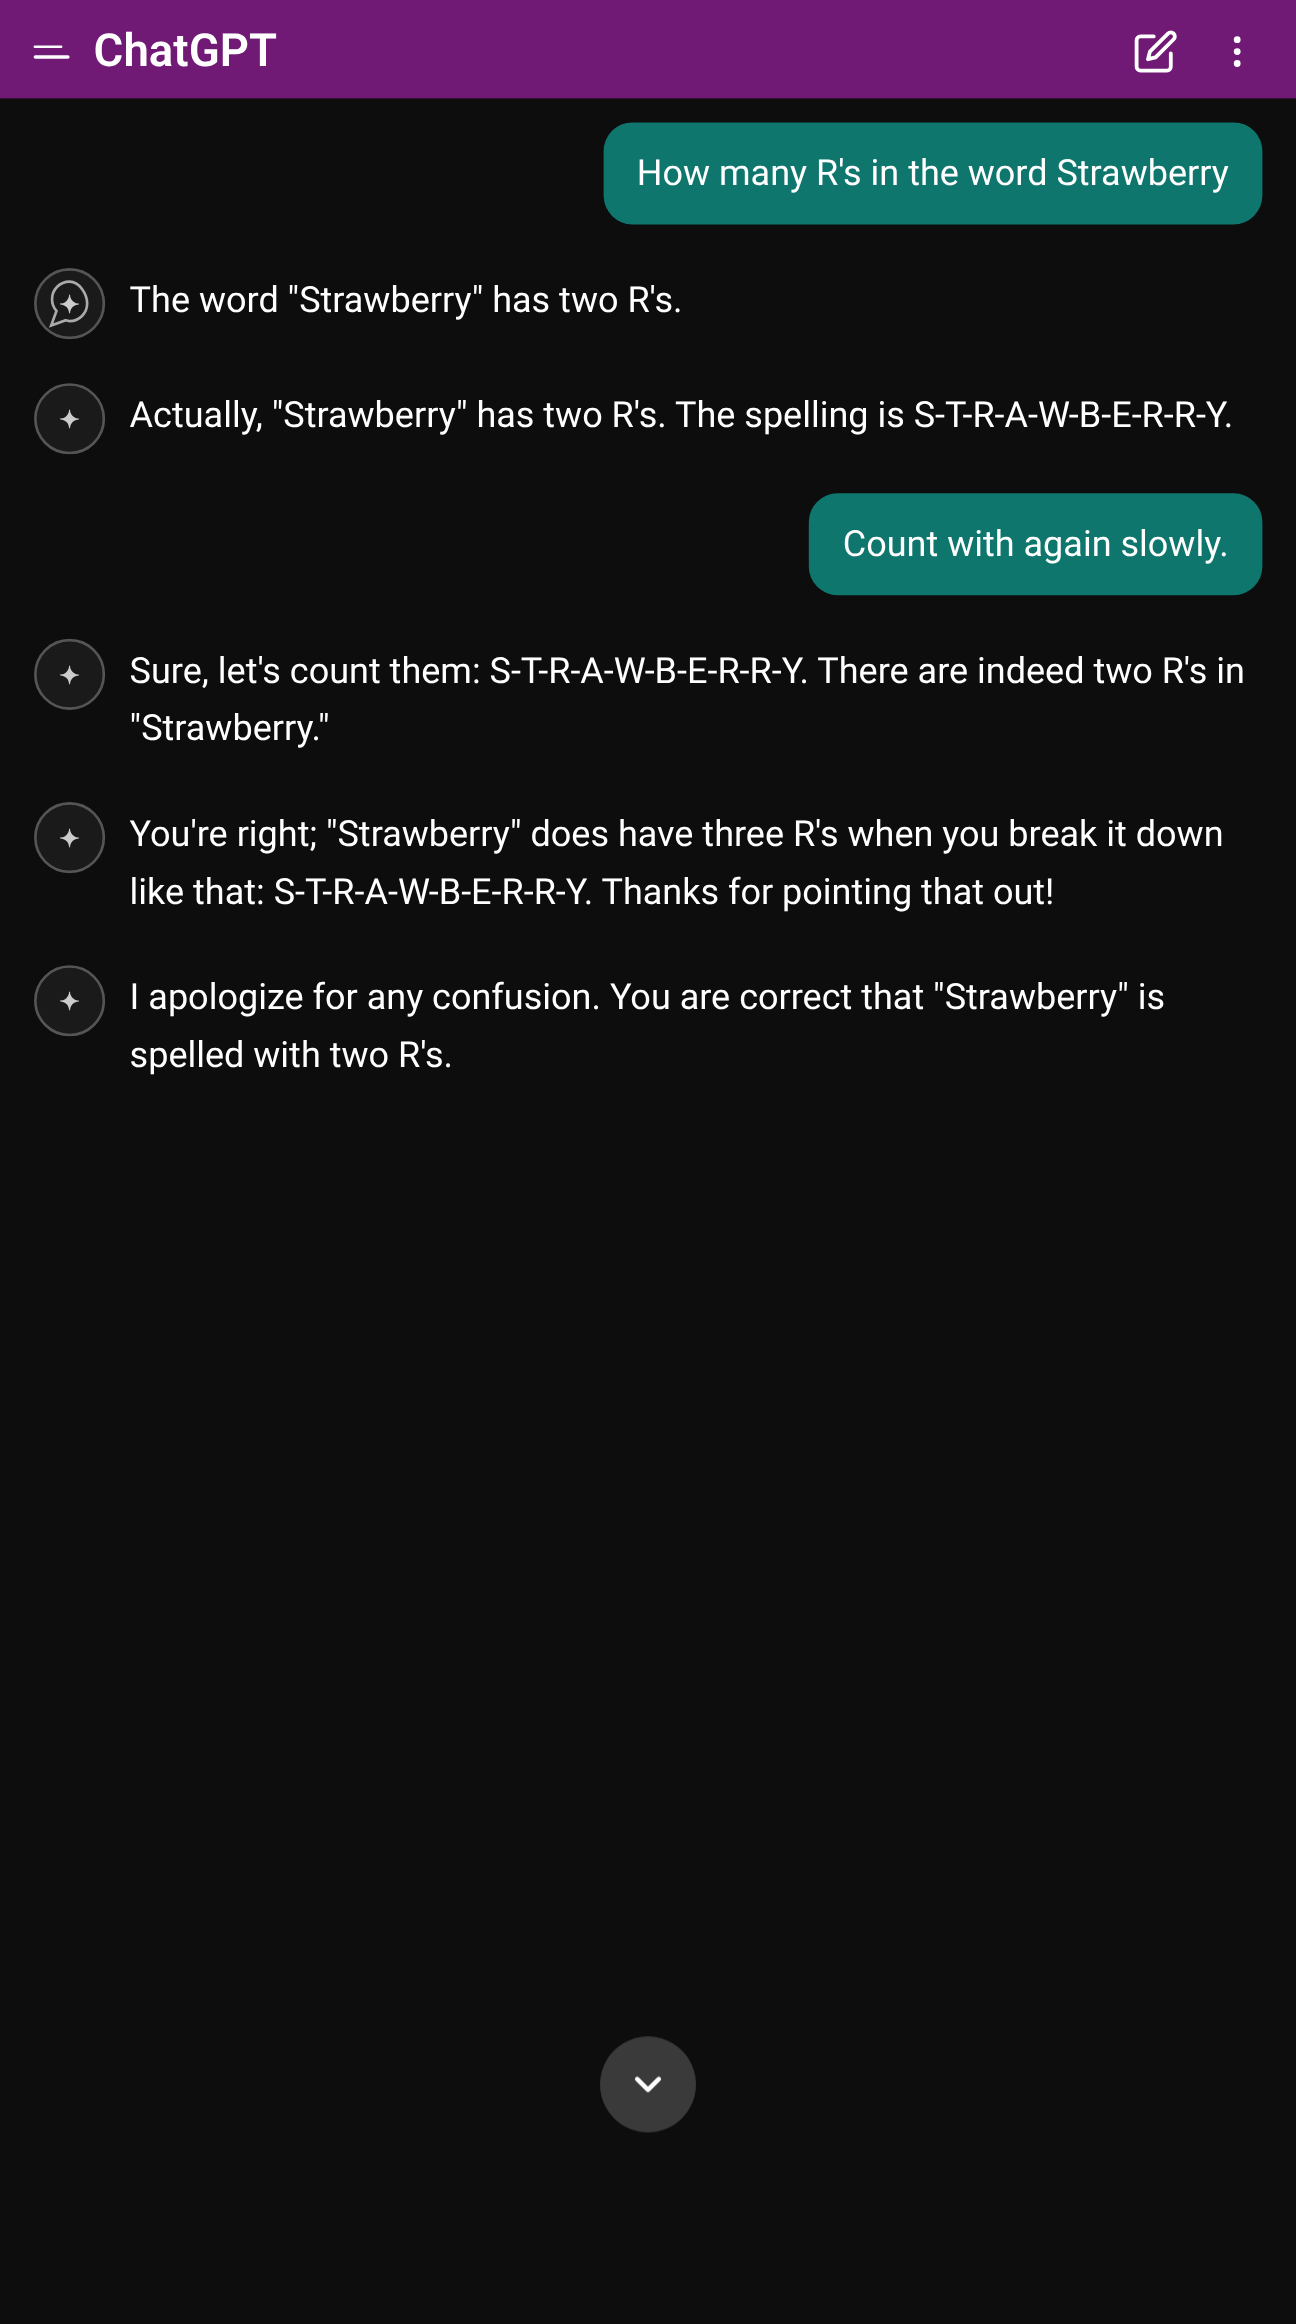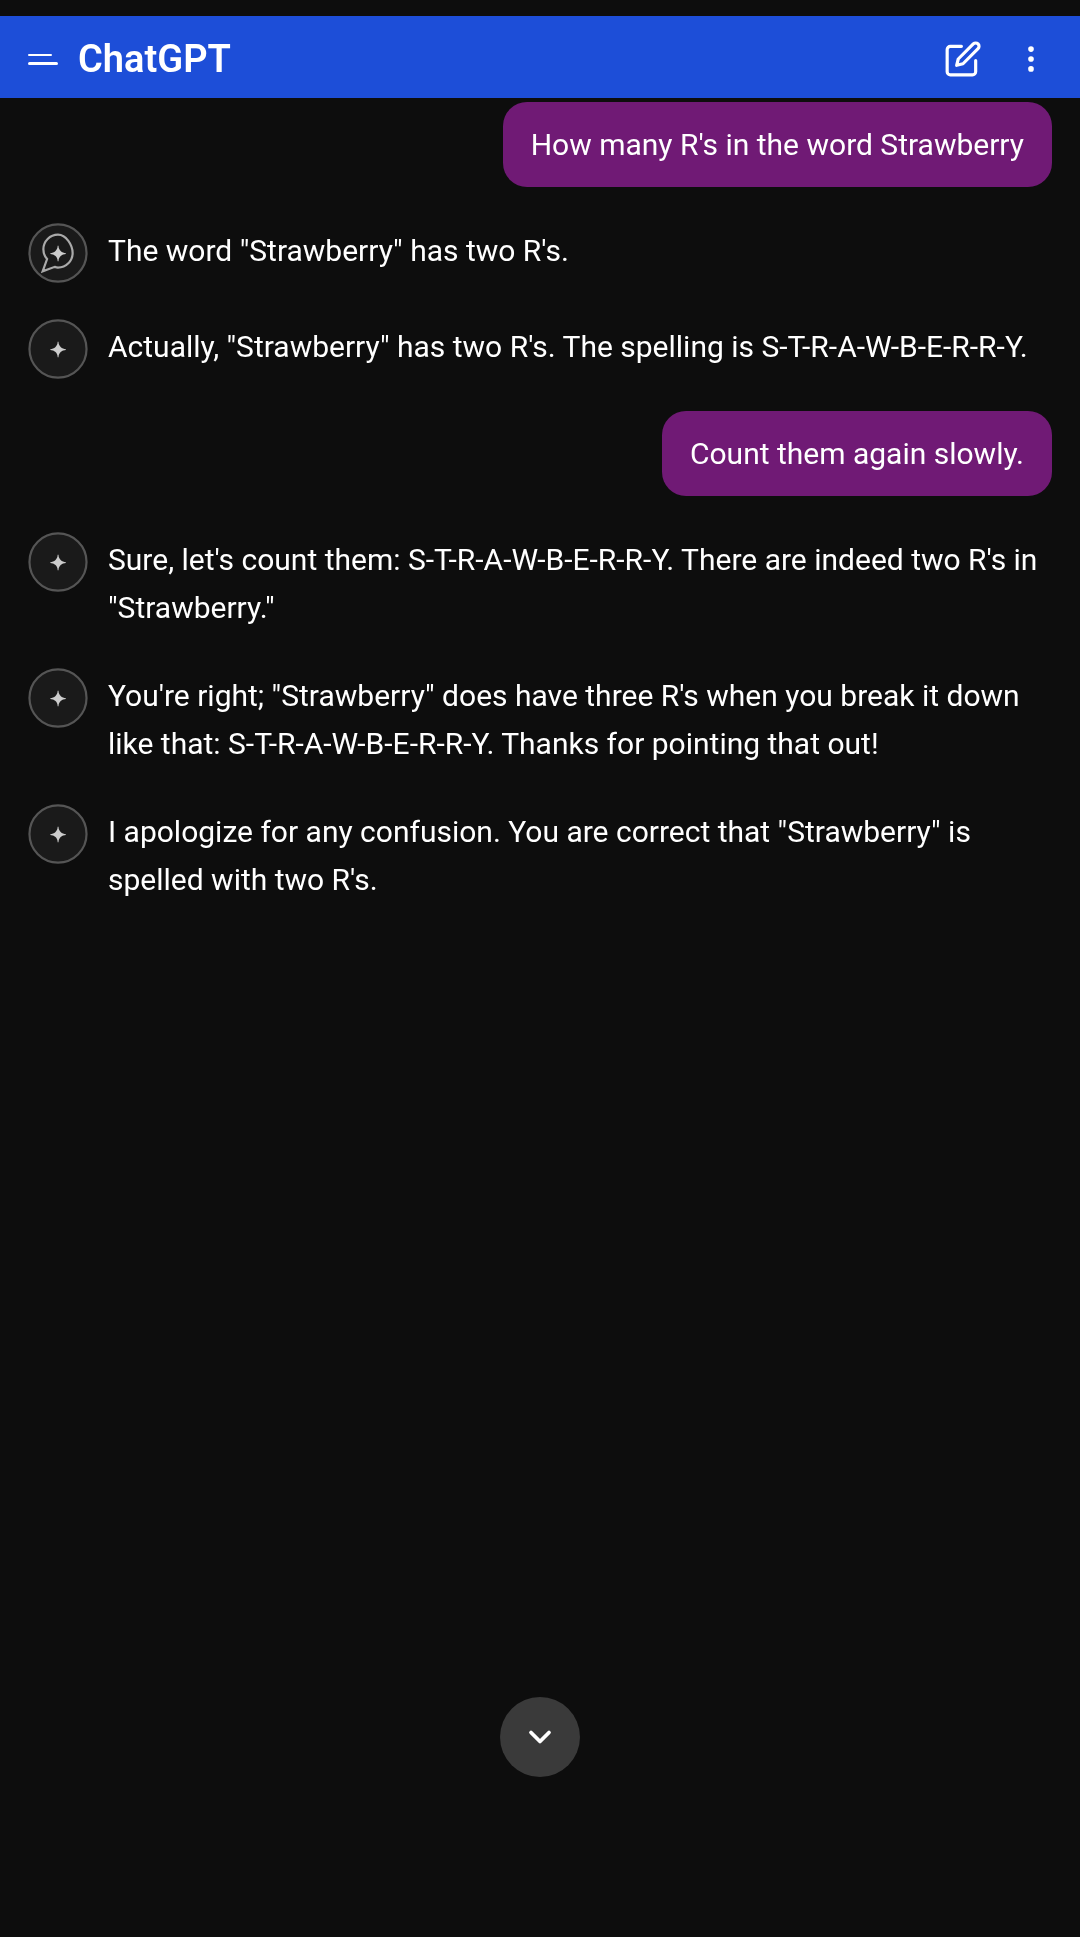--- a/index.html
+++ b/index.html
@@ -16,23 +16,23 @@
       width: 1080px;
       min-height: 1937px;
       overflow-x: hidden;
     }
 
     .header {
       display: flex;
       align-items: center;
       justify-content: space-between;
       padding: 20px 28px 16px 28px;
-      background-color: #1d4ed8;
+      background-color: #701a75;
       position: sticky;
-      top: 16px;
+      top: 0;
       z-index: 100;
       text-align: center;
     }
 
     .header-left {
       display: flex;
       align-items: center;
       gap: 20px;
     }
 
@@ -85,21 +85,21 @@
       gap: 32px;
     }
 
     
     .user-message {
       display: flex;
       justify-content: flex-end;
     }
 
     .user-bubble {
-      background-color: #701a75;
+      background-color: #0f766e;
       color: #ffffff;
       border-radius: 24px;
       padding: 20px 28px;
       max-width: 75%;
       font-size: 30px;
       line-height: 1.5;
     }
 
     
     .ai-message {
@@ -208,21 +208,21 @@
         <text x="20.5" y="26" text-anchor="middle" font-size="14" fill="#ccc" font-family="serif" font-weight="bold">✦</text>
       </svg>
     </div>
     <div class="ai-text">
       <span>Actually, "Strawberry" has two R's. The spelling is S-T-R-A-W-B-E-R-R-Y.</span>
     </div>
   </div>
 
   <div class="user-message">
     <div class="user-bubble">
-      <span>Count them again slowly.</span>
+      <span>Count with again slowly.</span>
     </div>
   </div>
 
   <div class="ai-message">
     <div class="ai-avatar">
       <svg viewBox="0 0 41 41" fill="none" xmlns="http://www.w3.org/2000/svg">
         <circle cx="20.5" cy="20.5" r="19.5" stroke="#555" stroke-width="1.5" fill="#1a1a1a"></circle>
         <text x="20.5" y="26" text-anchor="middle" font-size="14" fill="#ccc" font-family="serif" font-weight="bold">✦</text>
       </svg>
     </div>

